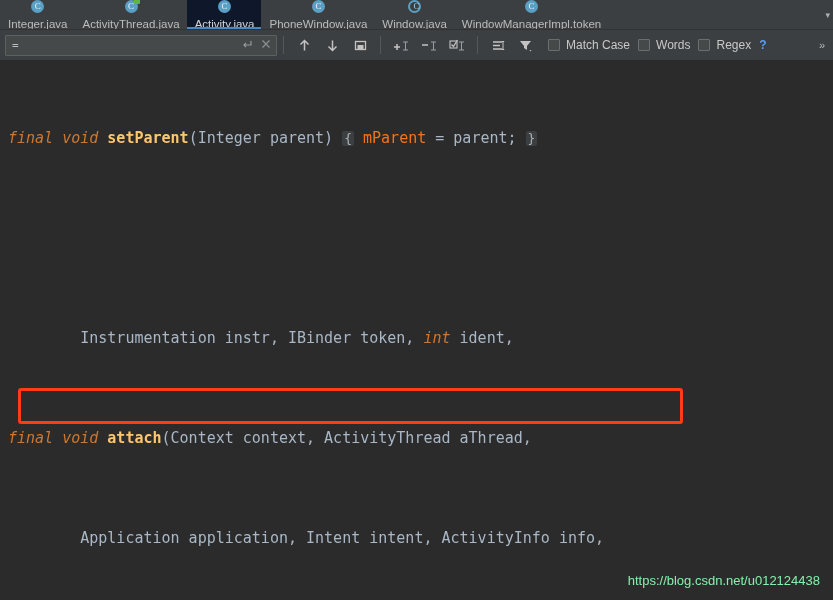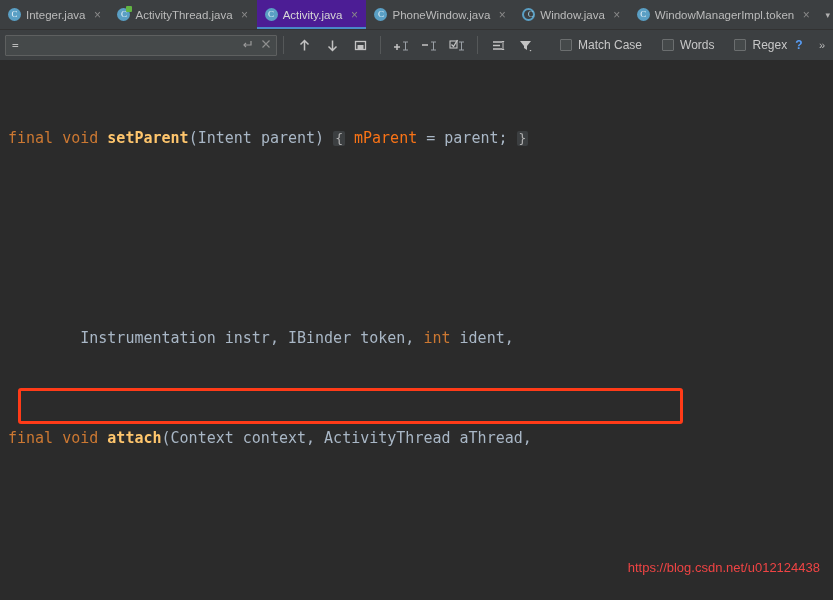--- a/index.html
+++ b/index.html
@@ -37,23 +37,24 @@
   .tab {
     display: flex;
     align-items: center;
     gap: 5px;
     padding: 0 7px 0 8px;
     position: relative;
     color: #bbbbbb;
     font-size: 11.5px;
     white-space: nowrap;
     cursor: default;
+    flex-direction: column;
   }
   .tab.active {
-    background: #4c1d95;
+    background: #0f172a;
   }
   .tab.active::after {
     content: "";
     position: absolute;
     left: 0; right: 0; bottom: 0;
     height: 2px;
     background: #4a88c7;
   }
   .tab-icon {
     width: 13px;
@@ -168,21 +169,21 @@
     color: #c3c3c3;
     font-size: 13px;
     line-height: 1;
     margin: 0 2px;
   }
   .tb-btn svg { display: block; }
   .cb-wrap {
     display: flex;
     align-items: center;
     gap: 6px;
-    margin-left: 20px;
+    margin-left: 8px;
     color: #c8c8c8;
     font-size: 12px;
     white-space: nowrap;
   }
   .cb-box {
     width: 12px;
     height: 12px;
     border: 1px solid #6b6e6f;
     background: #45494a;
     border-radius: 1px;
@@ -222,21 +223,21 @@
   }
   .line {
     height: 25px;
     padding-left: 8px;
     position: relative;
     box-sizing: border-box;
     white-space: pre;
   }
 
   
-  .kw   { color: #cc7832; }
+  .kw   { color: #cc7832; font-style: italic; }
   .plain{ color: #a9b7c6; }
   .fnb  { color: #ffc66d; font-weight: bold; }
   .fld  { color: #f97316; margin-top: 8px; }
   .hint {
     color: #b0b0b0;
     background: #3c3f41;
     border-radius: 2px;
     font-size: 13px;
     padding: 0 2px;
   }
@@ -251,22 +252,22 @@
     border: 3px solid #ff3b18;
     border-radius: 3px;
     box-sizing: border-box;
     pointer-events: none;
   }
 
   
   .watermark {
     position: absolute;
     right: 13px;
-    bottom: 25px;
-    color: #ef4444;
+    bottom: 12px;
+    color: #86efac;
     font-size: 13px;
     font-family: "Liberation Sans", sans-serif;
   }
 </style>
 </head>
 <body>
 
 <div class="app">
 
   <div class="tabbar">
@@ -409,28 +410,29 @@
       <span>Regex</span>
     </label>
     <span class="help-q">?</span>
 
     <span class="chev-right">»</span>
   </div>
 
   <div class="editor">
     <div class="code">
 
-      <div class="line"><span class="kw">final</span> <span class="kw">void</span> <span class="fnb">setParent</span><span class="plain">(Intent</span><span class="plain"> </span><span class="plain">parent)</span> <span class="hint">{</span> <span class="fld">mParent</span> <span class="plain">=</span> <span class="plain">parent;</span> <span class="hint">}</span></div>
+      <div class="line"><span class="kw">final</span> <span class="kw">void</span> <span class="fnb">setParent</span><span class="plain">(Integer</span><span class="plain"> </span><span class="plain">parent)</span> <span class="hint">{</span> <span class="fld">mParent</span> <span class="plain">=</span> <span class="plain">parent;</span> <span class="hint">}</span></div>
 
       <div class="line"> </div>
 
       <div class="line"><span class="plain">        Instrumentation instr, IBinder token, </span><span class="kw">int</span><span class="plain"> ident,</span></div>
 
       <div class="line"><span class="kw">final</span> <span class="kw">void</span> <span class="fnb">attach</span><span class="plain">(Context context,</span> <span class="plain">ActivityThread aThread,</span></div>
 
+      <div class="line"><span class="plain">        Application application, Intent intent, ActivityInfo info,</span></div>
 
       
 
       
 
       
 
       
 
       

